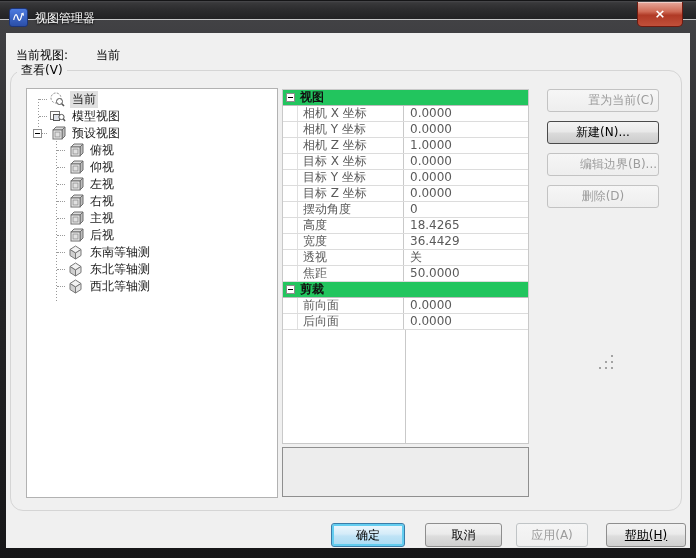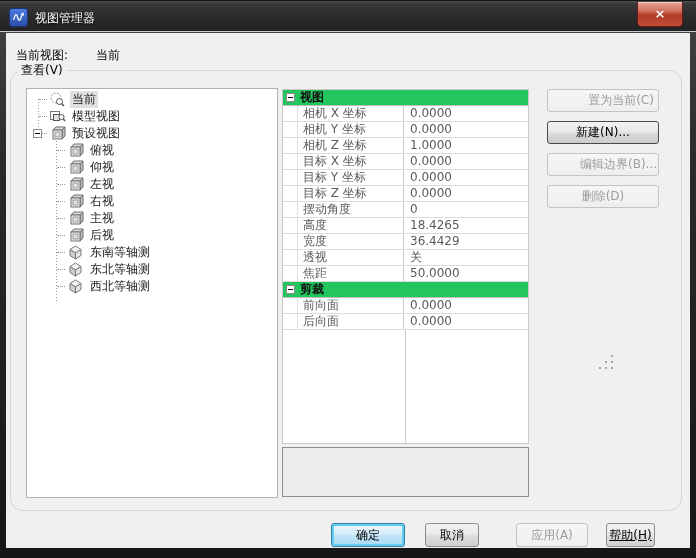--- a/index.html
+++ b/index.html
@@ -2,21 +2,21 @@
 <html><head>
 <meta charset="utf-8">
 <style>
   * { margin:0; padding:0; box-sizing:border-box; }
   html,body { background:#888; }
   body { font-family:"DejaVu Sans","Liberation Sans",sans-serif; }
   .window { position:relative; width:696px; height:558px; overflow:hidden;
             background:linear-gradient(180deg,#454548 0%,#2a2a2c 30%,#161618 100%);
             font-size:12px; }
   
-  .titlebar { position:absolute; left:0; top:0; width:696px; height:32px;
+  .titlebar { position:absolute; left:0; top:0; width:696px; height:20px;
               background:linear-gradient(180deg,#4a4a4d 0%,#38383a 10%,#2d2d2f 45%,#222224 100%);
               border-top:1px solid #151517; border-bottom:1px solid #c8c9ca; }
   .app-icon { position:absolute; left:9px; top:7px; width:19px; height:19px; border-radius:3px;
               background:linear-gradient(180deg,#4d7be0,#2b4fa8); border:1px solid #1d3578;
               display:flex; align-items:center; justify-content:center; }
   .title-text { position:absolute; left:35px; top:9px; color:#ffffff; text-shadow:0 1px 2px #000; }
   .close-btn { position:absolute; left:637px; top:1px; width:46px; height:25px;
                border:1px solid #6e1a10; border-top:none; border-radius:0 0 5px 5px;
                background:linear-gradient(180deg,#e8a99c 0%,#cf6a55 40%,#b03a26 55%,#c2503a 100%);
                color:#fff; font-weight:bold; font-size:13px; text-align:center; line-height:23px;
@@ -71,23 +71,23 @@
                       background:linear-gradient(180deg,#f3f3f3 0%,#e9e9e9 45%,#dadada 55%,#cccccc 100%); }
   
   .grip { position:absolute; left:588px; top:284px; width:18px; height:16px; }
   .grip::before { content:""; position:absolute; left:0; top:0; width:2px; height:2px; background:transparent;
        box-shadow:12px 0 #a3a3a3, 6px 6px #a3a3a3, 12px 6px #a3a3a3, 0 12px #a3a3a3, 6px 12px #a3a3a3, 12px 12px #a3a3a3; }
   
   .bbtn { position:absolute; top:490px; height:24px; border-radius:3px; font-size:12px; text-align:center; line-height:22px; }
   .bbtn.ok { left:325px; width:74px; border:1px solid #3a7ca8;
              box-shadow:inset 0 0 0 2px #63cdf0;
              background:linear-gradient(180deg,#eff8fd 0%,#d5ecf9 45%,#bfe3f6 55%,#a9daf2 100%); color:#000; }
-  .bbtn.cancel { left:419px; width:54px; }
+  .bbtn.cancel { left:419px; width:77px; }
   .bbtn.apply { left:510px; width:72px; }
-  .bbtn.help { left:600px; width:49px;text-decoration:underline; }
+  .bbtn.help { left:600px; width:80px;text-decoration:underline; }
   .bbtn.normal { border:1px solid #8e8e8e; color:#000;
                  background:linear-gradient(180deg,#f2f2f2 0%,#ebebeb 45%,#dddddd 55%,#cfcfcf 100%); }
   .bbtn.disabled { border:1px solid #c0c4c6; color:#9c9c9c; background:linear-gradient(180deg,#f5f5f5,#efefef); }
 </style>
 </head>
 <body>
 
 <div class="window">
 
   <div class="titlebar">

